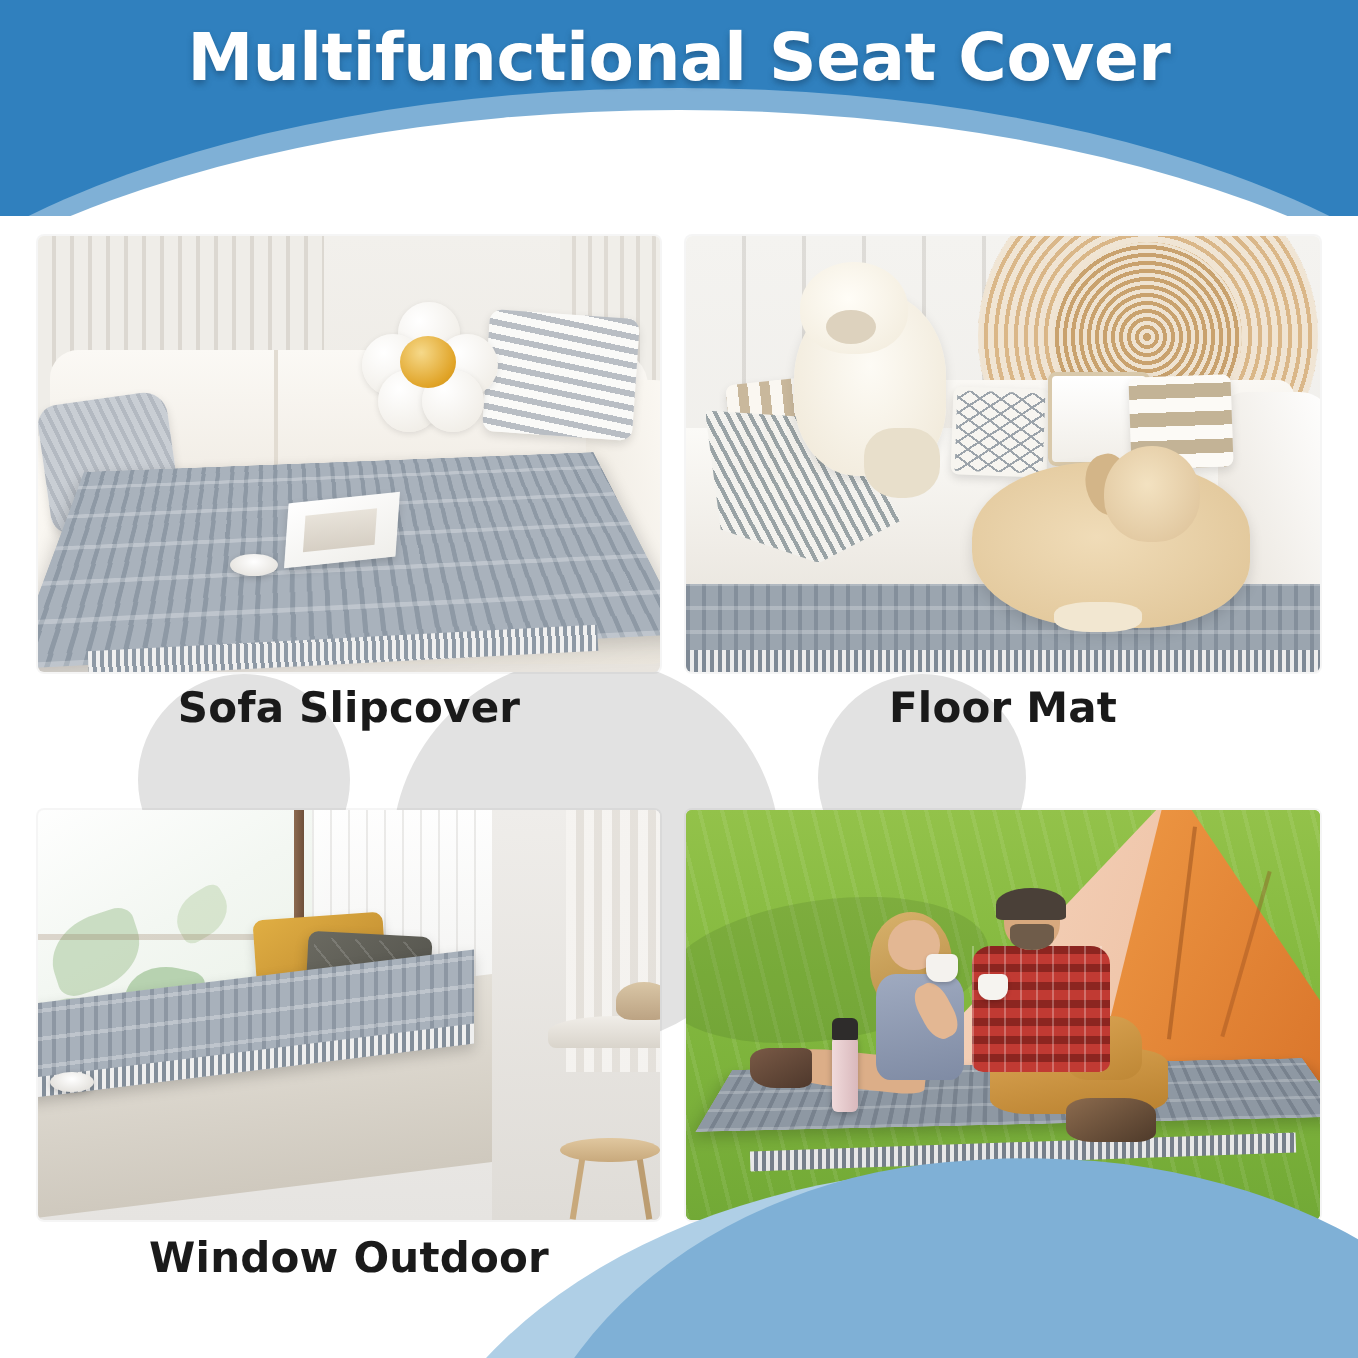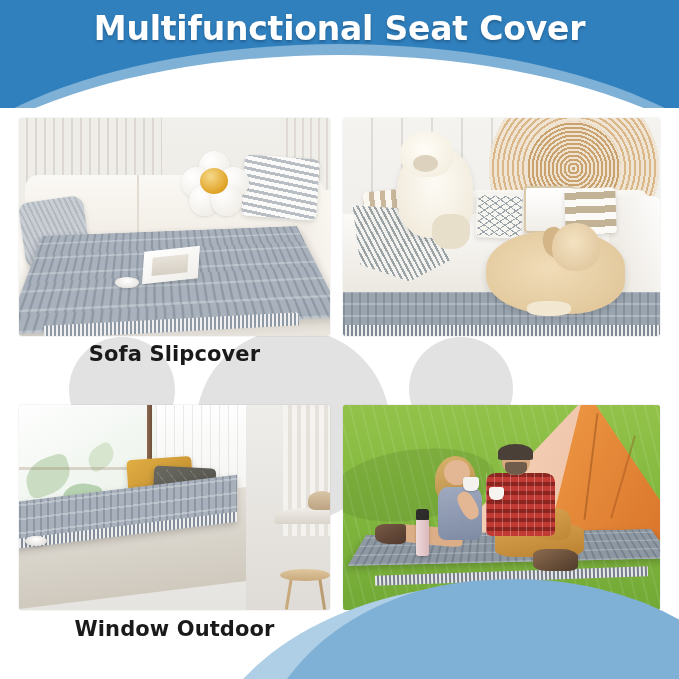--- a/index.html
+++ b/index.html
@@ -344,20 +344,21 @@
         <div class="s2-dog1snout"></div>
         <div class="s2-dog1leg"></div>
         <div class="s2-mat"></div>
         <div class="s2-matfringe"></div>
         <div class="s2-dog2"></div>
         <div class="s2-dog2ear"></div>
         <div class="s2-dog2head"></div>
         <div class="s2-dog2paw"></div>
       </div>
     </div>
+    <div class="caption">Floor Mat</div>
   </div>
 
   <div class="panel p3">
     <div class="photo">
       <div class="sc">
         <div class="s3-wall"></div>
         <div class="s3-win"></div>
         <div class="s3-leaf s3-l1"></div>
         <div class="s3-leaf s3-l2"></div>
         <div class="s3-leaf s3-l3"></div>

